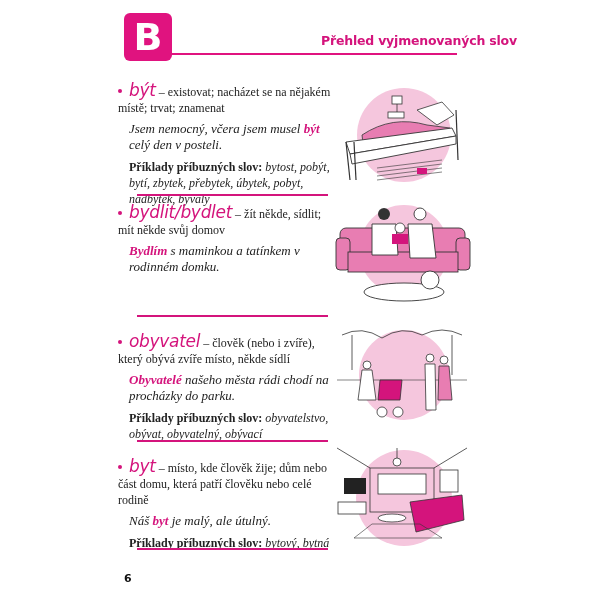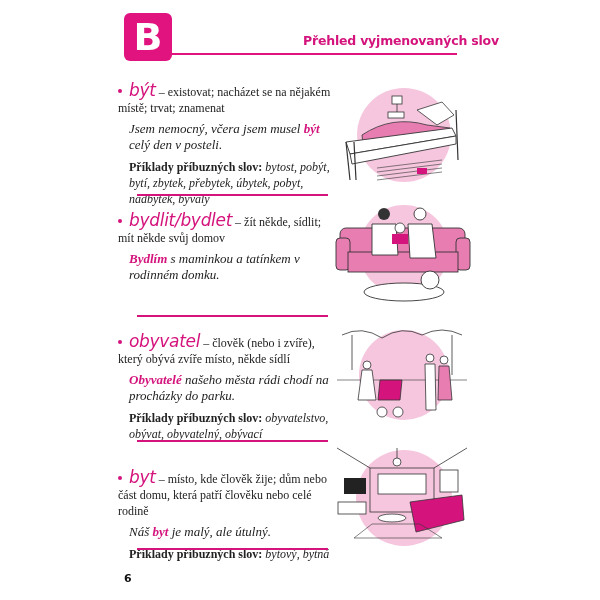--- a/index.html
+++ b/index.html
@@ -9,21 +9,21 @@
     .badge {
       position: absolute; left: 124px; top: 13px; width: 48px; height: 48px;
       background: #e0137f; border-radius: 6px;
       color: #fff; font-family: "DejaVu Sans", sans-serif; font-weight: bold;
       font-size: 38px; line-height: 48px; text-align: center;
     }
     .header-line {
       position: absolute; left: 170px; top: 53px; width: 287px; height: 2px; background: #e0137f;
     }
     .header-title {
-      position: absolute; left: 303px; top: 33px;
+      position: absolute; left: 321px; top: 33px;
       font-family: "DejaVu Sans", sans-serif; font-weight: bold; font-size: 12.5px;
       color: #d4147c; letter-spacing: -0.2px;
     }
 
     .entry { position: absolute; left: 118px; width: 215px; }
     .entry .headline { font-size: 12px; line-height: 16px; color: #222; }
     .bullet {
       display: inline-block; width: 4px; height: 4px; border-radius: 50%;
       background: #d4147c; vertical-align: middle; margin-right: 7px; position: relative; top: -2px;
     }
@@ -65,21 +65,21 @@
   </div>
   <div class="example">
     <span>Jsem nemocný, včera jsem musel </span><span class="hl">být</span><span> celý den v posteli.</span>
   </div>
   <div class="related">
     <span class="lbl">Příklady příbuzných slov:</span><span class="words"> bytost, pobýt, bytí, zbytek, přebytek, úbytek, pobyt, nadbytek, bývalý</span>
   </div>
 </div>
 <div class="divider" style="top:194px;"></div>
 
-<div class="entry" style="top:212px;">
+<div class="entry" style="top:204px;">
   <div class="headline">
     <span class="bullet"></span><span class="word">bydlit/bydlet</span><span> – žít někde, sídlit; mít někde svůj domov</span>
   </div>
   <div class="example">
     <span></span><span class="hl">Bydlím</span><span> s maminkou a tatínkem v rodinném domku.</span>
   </div>
 </div>
 <div class="divider" style="top:315px;"></div>
 
 <div class="entry" style="top:333px;">
@@ -88,21 +88,21 @@
   </div>
   <div class="example">
     <span></span><span class="hl">Obyvatelé</span><span> našeho města rádi chodí na procházky do parku.</span>
   </div>
   <div class="related">
     <span class="lbl">Příklady příbuzných slov:</span><span class="words"> obyvatelstvo, obývat, obyvatelný, obývací</span>
   </div>
 </div>
 <div class="divider" style="top:440px;"></div>
 
-<div class="entry" style="top:458px;margin-top:11px;">
+<div class="entry" style="top:458px;">
   <div class="headline">
     <span class="bullet"></span><span class="word">byt</span><span> – místo, kde člověk žije; dům nebo část domu, která patří člověku nebo celé rodině</span>
   </div>
   <div class="example">
     <span>Náš </span><span class="hl">byt</span><span> je malý, ale útulný.</span>
   </div>
   <div class="related">
     <span class="lbl">Příklady příbuzných slov:</span><span class="words"> bytový, bytná</span>
   </div>
 </div>

